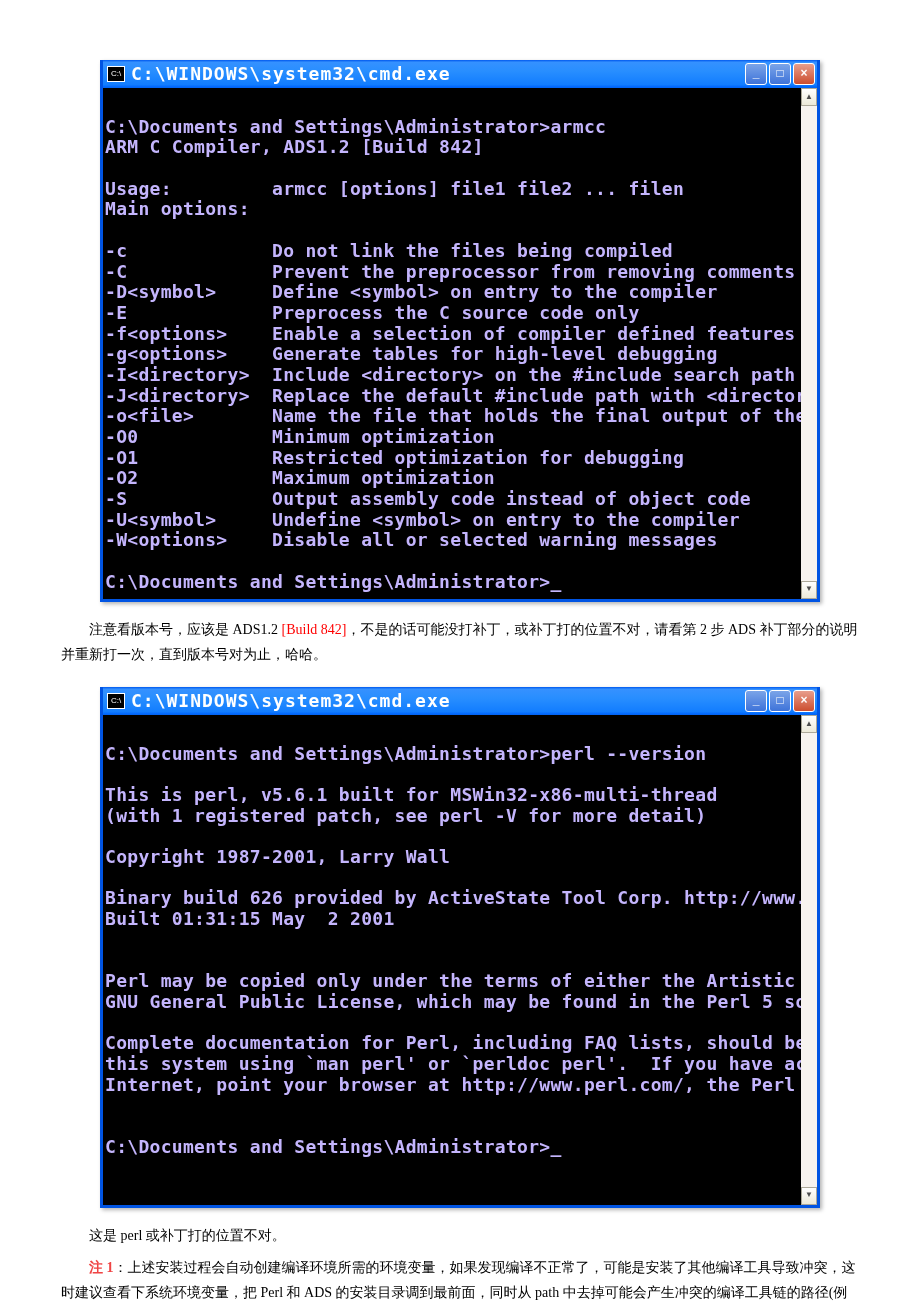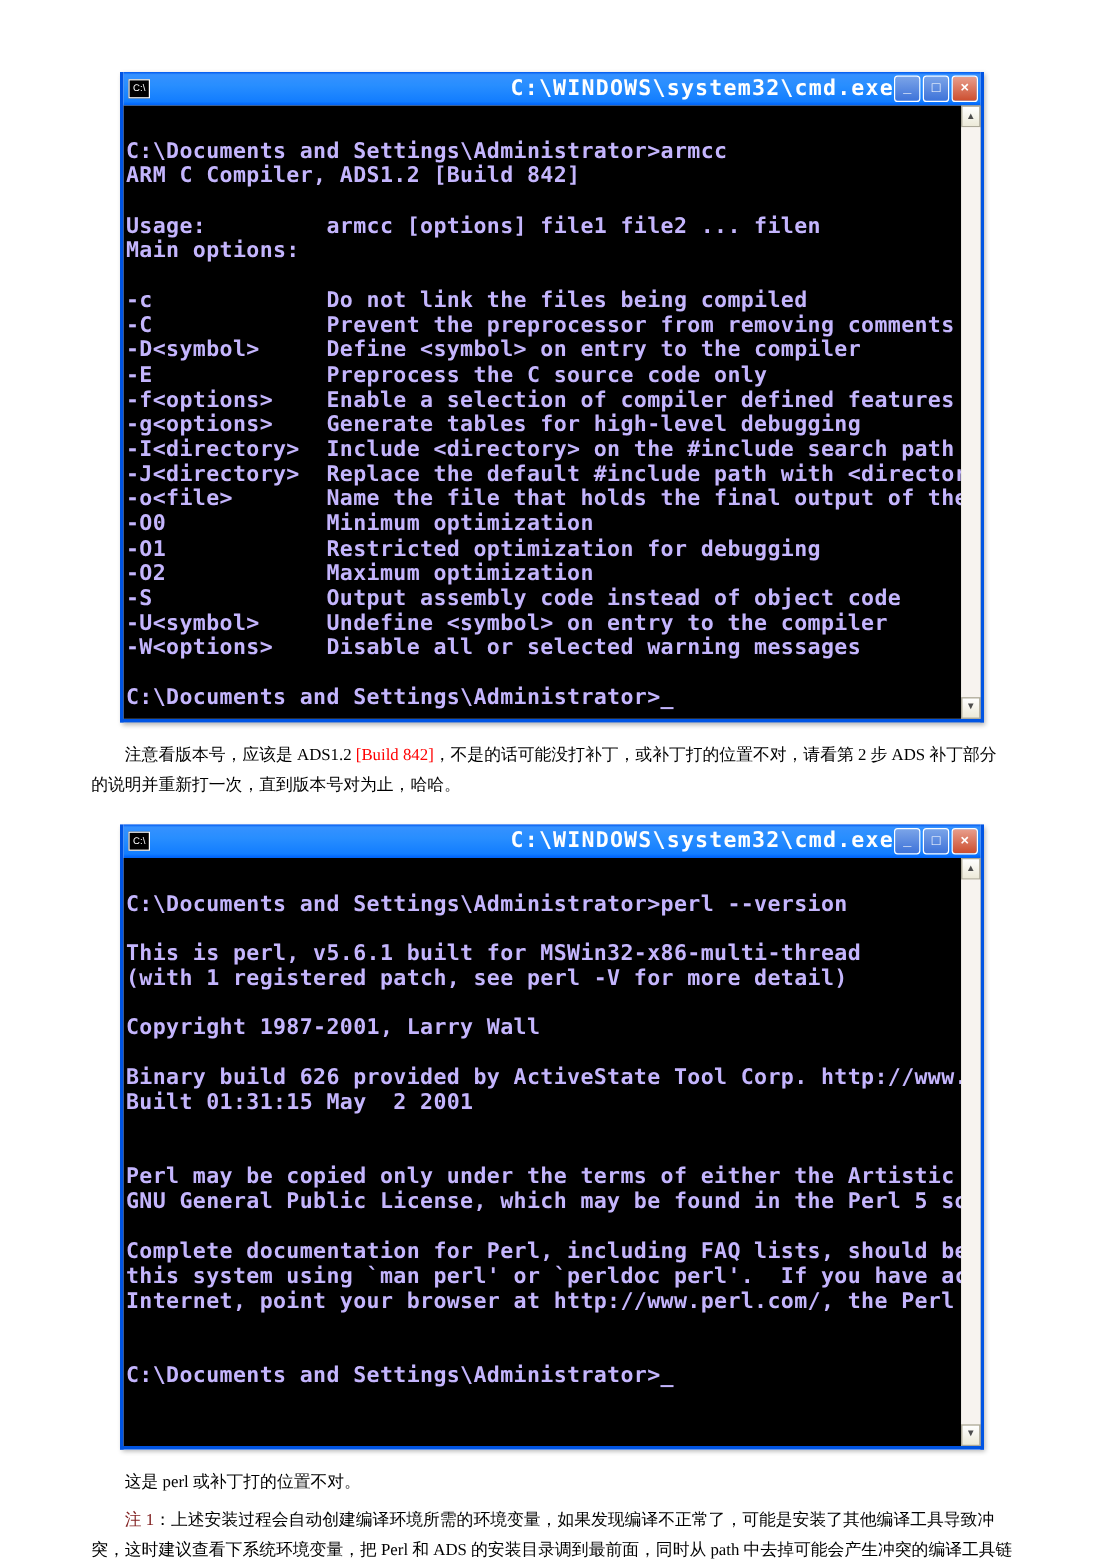--- a/index.html
+++ b/index.html
@@ -40,21 +40,20 @@
       line-height: 1;
       font-family: sans-serif;
     }
     .titlebar-text {
       color: #fff;
       font-size: 18px;
       font-weight: bold;
       letter-spacing: 1px;
       flex: 1;
       font-family: "NSimSun", "SimSun", monospace;
-      text-align: right;
     }
     .titlebar-buttons {
       display: flex;
       gap: 2px;
     }
     .titlebar-btn {
       width: 20px;
       height: 20px;
       background: linear-gradient(to bottom, #7ba4e8, #3e73d9);
       border: 1px solid #fff;
@@ -102,24 +101,24 @@
       justify-content: center;
       font-size: 8px;
       color: #4d4d4d;
     }
     .scroll-track {
       flex: 1;
       background: #f7f3ef;
     }
     .doc-text {
       text-indent: 2em;
-      margin: 0.5em 16px;
+      margin: 0.5em 1px;
     }
     .red { color: #ff0000; }
-    .red-bold { color: #7f1d1d; font-weight: normal; }
+    .red-bold { color: #ef4444; font-weight: bold; }
   </style>
 </head>
 <body>
 
 <div class="cmd-window">
   <div class="titlebar">
     <div class="titlebar-icon">C:\</div>
     <div class="titlebar-text">C:\WINDOWS\system32\cmd.exe</div>
     <div class="titlebar-buttons">
       <div class="titlebar-btn">_</div>

